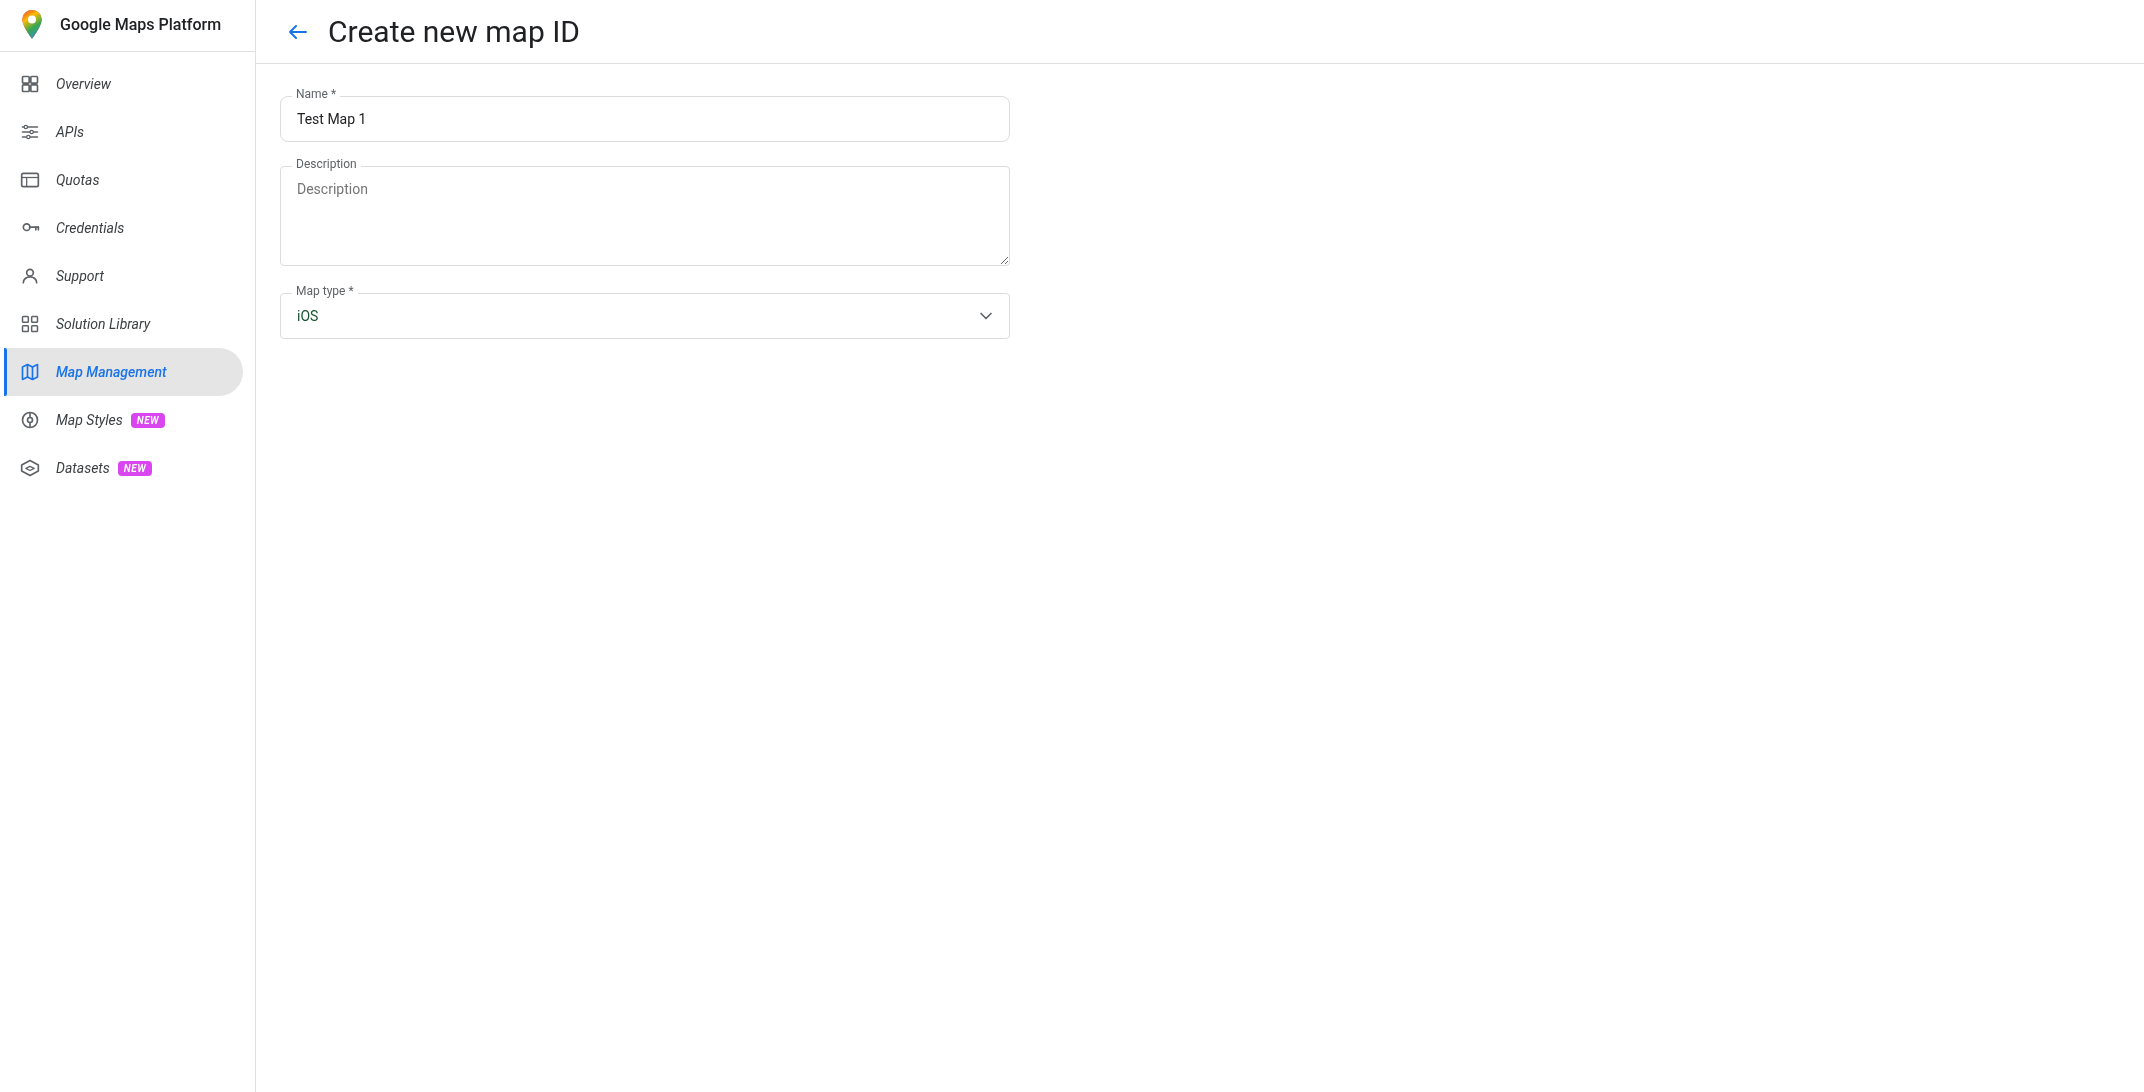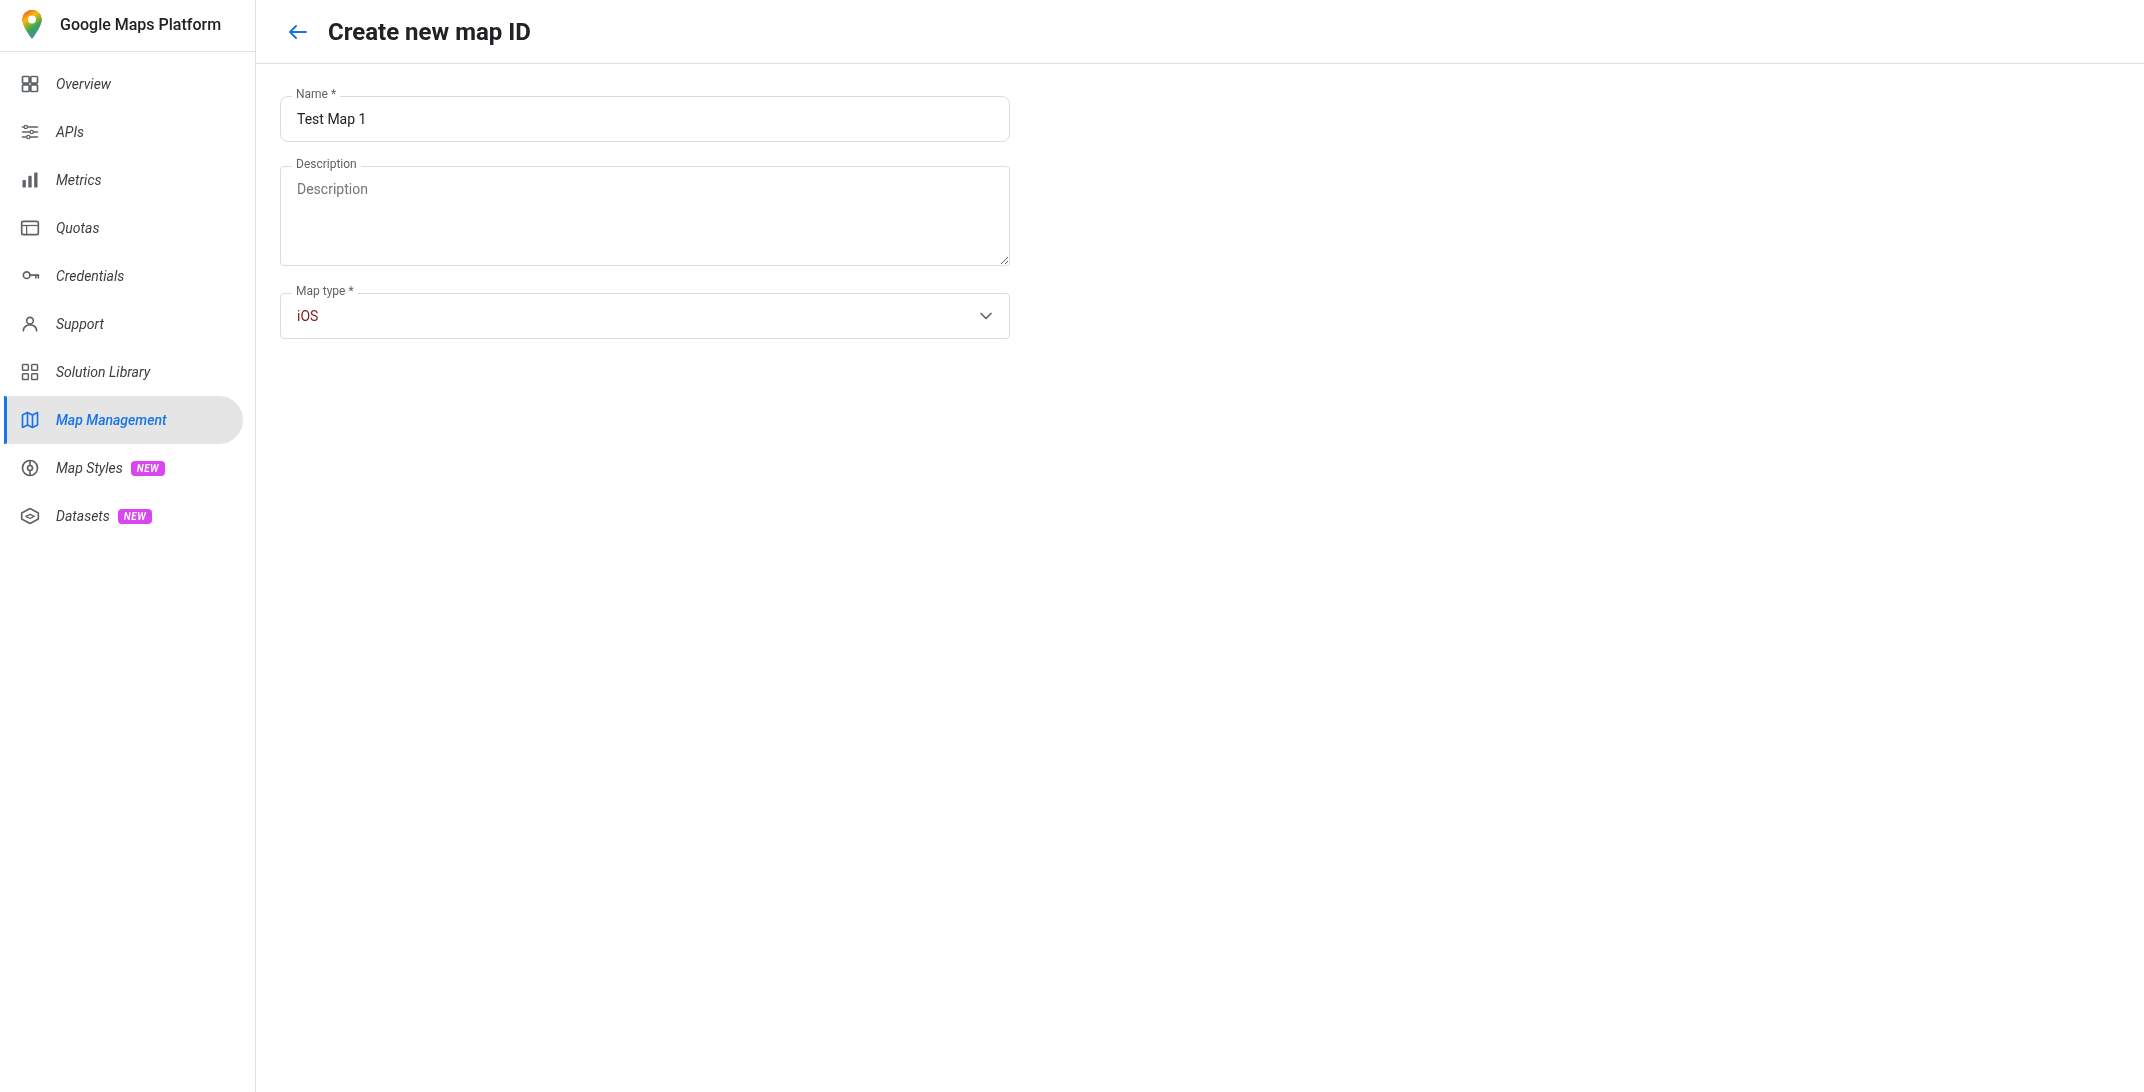--- a/index.html
+++ b/index.html
@@ -142,22 +142,22 @@
       display: flex;
       align-items: center;
       justify-content: center;
       cursor: pointer;
       border-radius: 50%;
       color: #1a73e8;
       flex-shrink: 0;
     }
 
     .main-title {
-      font-size: 24px;
-      font-weight: 700;
+      font-size: 30px;
+      font-weight: 400;
       color: #202124;
     }
 
     .form-area {
       padding: 32px 24px;
       max-width: 800px;
     }
 
     .form-field {
       margin-bottom: 24px;
@@ -203,21 +203,21 @@
       position: relative;
       width: 730px;
     }
 
     .select-input {
       width: 100%;
       padding: 14px 40px 14px 16px;
       border: 1px solid #dadce0;
       border-radius: 4px;
       font-size: 14px;
-      color: #7f1d1d;
+      color: #14532d;
       outline: none;
       appearance: none;
       background: #fff;
       cursor: pointer;
       font-family: inherit;
     }
 
     .select-arrow {
       position: absolute;
       right: 14px;
@@ -275,30 +275,20 @@
           <line x1="3" y1="12" x2="21" y2="12" stroke="#5f6368" stroke-width="2" stroke-linecap="round"></line>
           <line x1="3" y1="18" x2="21" y2="18" stroke="#5f6368" stroke-width="2" stroke-linecap="round"></line>
           <circle cx="7" cy="6" r="2" fill="#fff" stroke="#5f6368" stroke-width="1.5"></circle>
           <circle cx="14" cy="12" r="2" fill="#fff" stroke="#5f6368" stroke-width="1.5"></circle>
           <circle cx="10" cy="18" r="2" fill="#fff" stroke="#5f6368" stroke-width="1.5"></circle>
         </svg>
       </span>
       <span class="nav-item-label">APIs</span>
     </div>
 
-    <div class="nav-item">
-      <span class="nav-item-icon">
-        <svg width="20" height="20" viewBox="0 0 24 24" fill="none" xmlns="http://www.w3.org/2000/svg">
-          <rect x="3" y="12" width="4" height="9" fill="#5f6368" rx="1"></rect>
-          <rect x="10" y="7" width="4" height="14" fill="#5f6368" rx="1"></rect>
-          <rect x="17" y="3" width="4" height="18" fill="#5f6368" rx="1"></rect>
-        </svg>
-      </span>
-      <span class="nav-item-label">Metrics</span>
-    </div>
 
     <div class="nav-item">
       <span class="nav-item-icon">
         <svg width="20" height="20" viewBox="0 0 24 24" fill="none" xmlns="http://www.w3.org/2000/svg">
           <rect x="2" y="4" width="20" height="16" rx="2" stroke="#5f6368" stroke-width="2" fill="none"></rect>
           <line x1="2" y1="9" x2="22" y2="9" stroke="#5f6368" stroke-width="1.5"></line>
           <line x1="8" y1="9" x2="8" y2="20" stroke="#5f6368" stroke-width="1.5"></line>
         </svg>
       </span>
       <span class="nav-item-label">Quotas</span>

